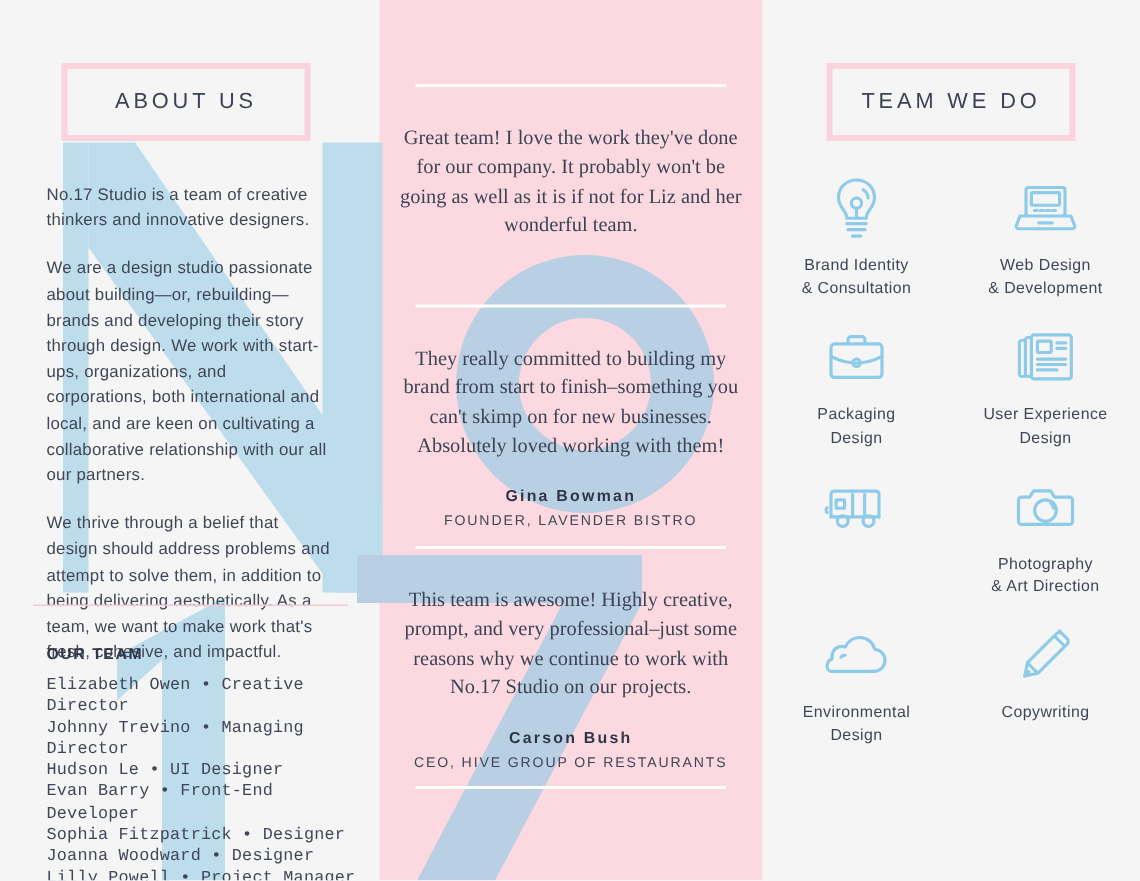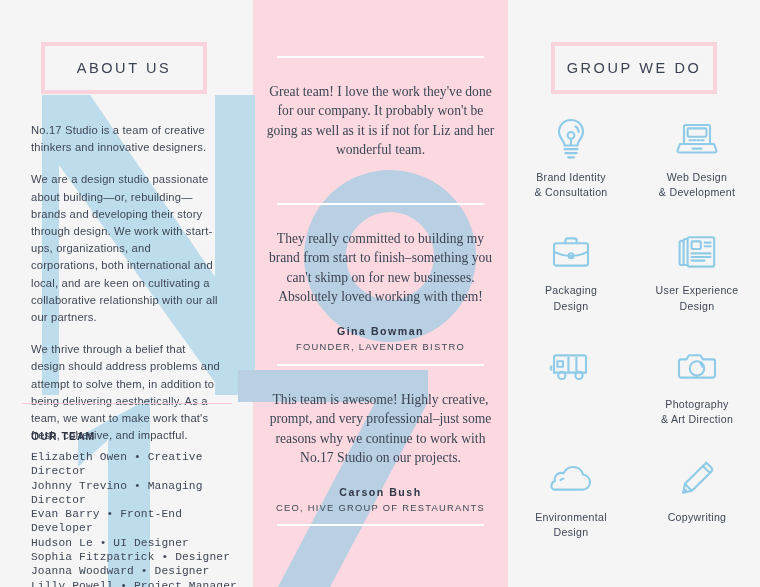--- a/index.html
+++ b/index.html
@@ -129,21 +129,21 @@
   }
 
   
   .col-right {
     position: absolute; left: 508px; top: 0; width: 252px; height: 587px;
   }
   .services {
     position: absolute; left: 0; top: 110px; width: 252px;
     display: grid;
     grid-template-columns: 1fr 1fr;
-    row-gap: 23px;
+    row-gap: 9px;
   }
   .service {
     display: flex; flex-direction: column; align-items: center;
     padding-top: 6px;
   }
   .service .ico {
     width: 46px; height: 46px;
     display: flex; align-items: center; justify-content: center;
   }
   .service .lbl {
@@ -198,22 +198,22 @@
         <p>We thrive through a belief that design should address problems and attempt to solve them, in addition to being delivering aesthetically. As a team, we want to make work that's fresh, cohesive, and impactful.</p>
       </div>
 
       <div class="hr-pink"></div>
 
       <div class="team-heading">OUR TEAM</div>
 
       <ul class="team-list">
         <li>Elizabeth Owen • Creative Director</li>
         <li>Johnny Trevino • Managing Director</li>
+        <li>Hudson Le • UI Designer</li>
         <li>Evan Barry • Front-End Developer</li>
-        <li>Hudson Le • UI Designer</li>
         <li>Sophia Fitzpatrick • Designer</li>
         <li>Joanna Woodward • Designer</li>
         <li>Lilly Powell • Project Manager</li>
       </ul>
     </div>
 
     <div class="col-mid">
 
       <div class="divider-white" style="top:56px"></div>
 
@@ -240,21 +240,21 @@
           <div class="role">CEO, HIVE GROUP OF RESTAURANTS</div>
         </div>
       </div>
 
       <div class="divider-white" style="top:524px"></div>
     </div>
 
     <div class="col-right">
 
       <div class="section-box whatwedo" style="left:43px;top:42px">
-        <span class="section-title">GROUP WE DO</span>
+        <span class="section-title">TEAM WE DO</span>
       </div>
 
       <div class="services">
 
         <div class="service">
           <span class="ico">
             <svg width="38" height="44" viewBox="0 0 38 44">
               <g fill="none" stroke="#8ecbe8" stroke-width="2.1" stroke-linecap="round" stroke-linejoin="round">
                 <path d="M19 3c-7 0-12 5.2-12 11.7 0 4.6 2.6 7.2 4.2 9.6 1 1.5 1.3 2.6 1.3 4.2h13c0-1.6.3-2.7 1.3-4.2C28.4 21.9 31 19.3 31 14.7 31 8.2 26 3 19 3z"></path>
                 <path d="M23.5 9.4a7.4 7.4 0 013.3 5.6"></path>

